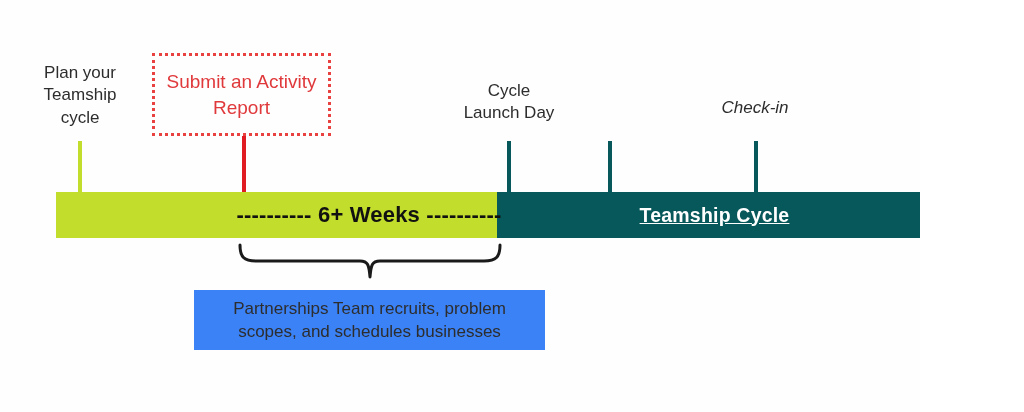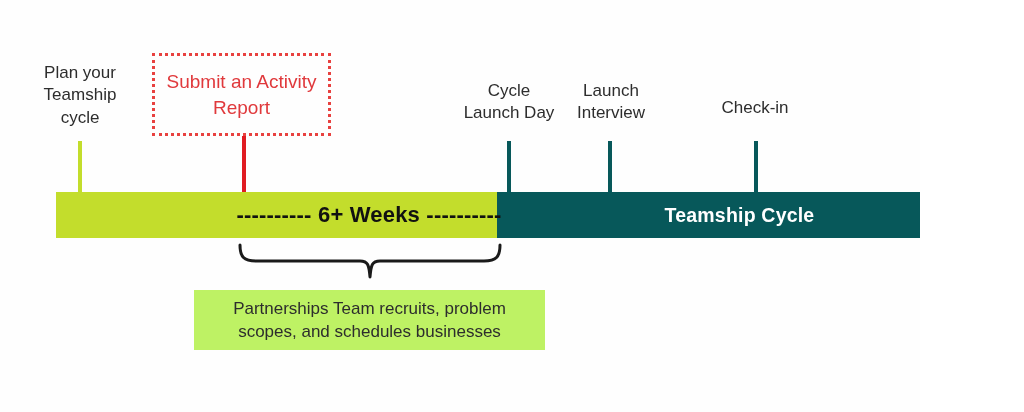--- a/index.html
+++ b/index.html
@@ -46,26 +46,27 @@
   }
   .bar-label-weeks {
     left: 240px;
     width: 258px;
     color: #111111;
     font-weight: bold;
     font-size: 22px;
     letter-spacing: 0.2px;
   }
   .bar-label-cycle {
-    left: 520px;
+    left: 495px;
     width: 439px;
     color: #ffffff;
     font-weight: bold;
     font-size: 19.5px;
     letter-spacing: 0.2px;
+    text-decoration: underline;
   }
 
   
   .tick {
     position: absolute;
     width: 4px;
   }
   .tick-green { background: #c3dd2c; }
   .tick-red   { background: #e01b22; }
   .tick-teal  { background: #07585a; }
@@ -106,21 +107,21 @@
     top: 243px;
     width: 268px;
     height: 40px;
   }
   .note-box {
     position: absolute;
     left: 194px;
     top: 290px;
     width: 351px;
     height: 60px;
-    background: #bef264;
+    background: #3b82f6;
     display: flex;
     align-items: center;
     justify-content: center;
     text-align: center;
     color: #2d2d2d;
     font-size: 17px;
     line-height: 1.38;
     padding: 0 8px;
     box-sizing: border-box;
   }
@@ -130,24 +131,22 @@
 
 <div id="canvas">
 
   <div class="milestone-label" style="left:25px; top:62px; width:110px;">Plan your
 Teamship
 cycle</div>
 
   <div class="milestone-label" style="left:444px; top:80px; width:130px;">Cycle
 Launch Day</div>
 
-  <div class="milestone-label" style="left:552px; top:80px; width:118px;">Launch
-Interview</div>
 
-  <div class="milestone-label" style="left:700px; top:97px; width:110px;">Check-in</div>
+  <div class="milestone-label" style="left:700px; top:97px; width:110px;font-style:italic;">Check-in</div>
 
 
   <div class="callout">
     <span>Submit an Activity Report</span>
   </div>
 
   <div class="tick tick-green" style="left:78px; top:141px; height:52px;"></div>
 
   <div class="tick tick-red" style="left:242px; top:136px; height:57px;"></div>
 

